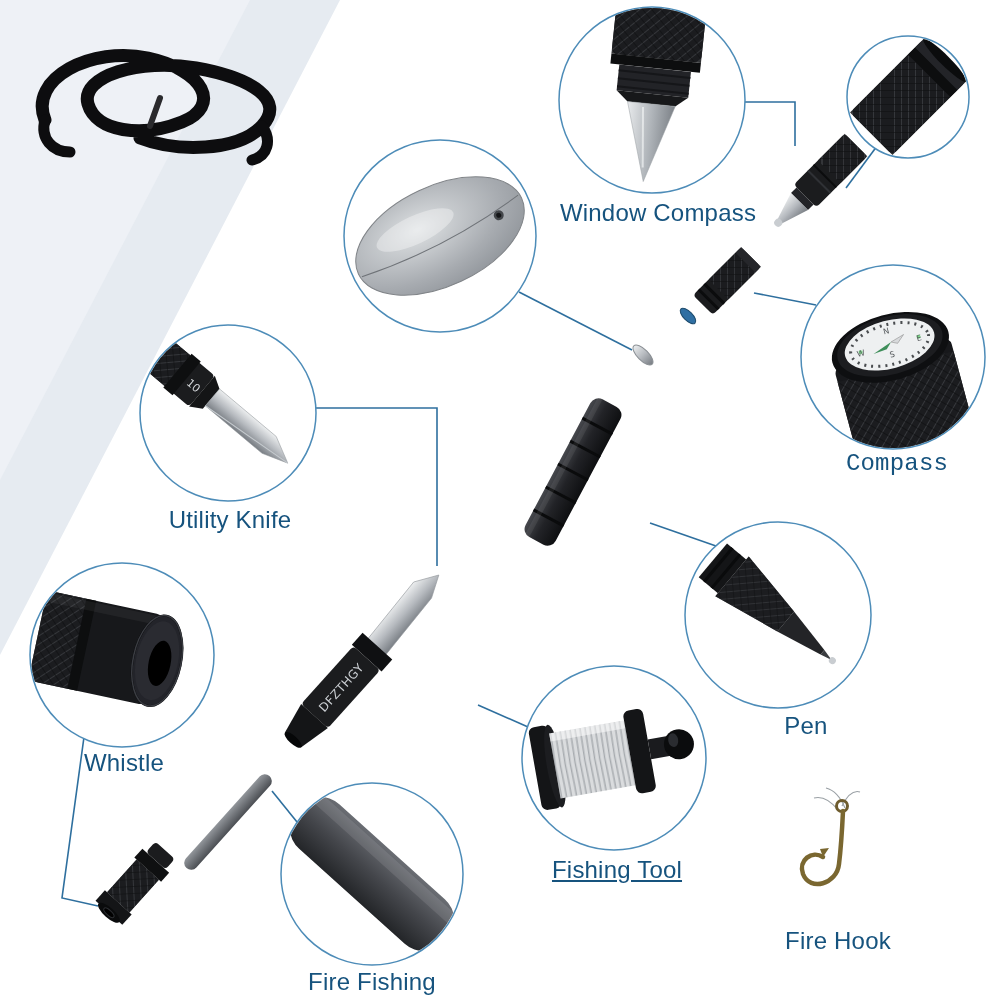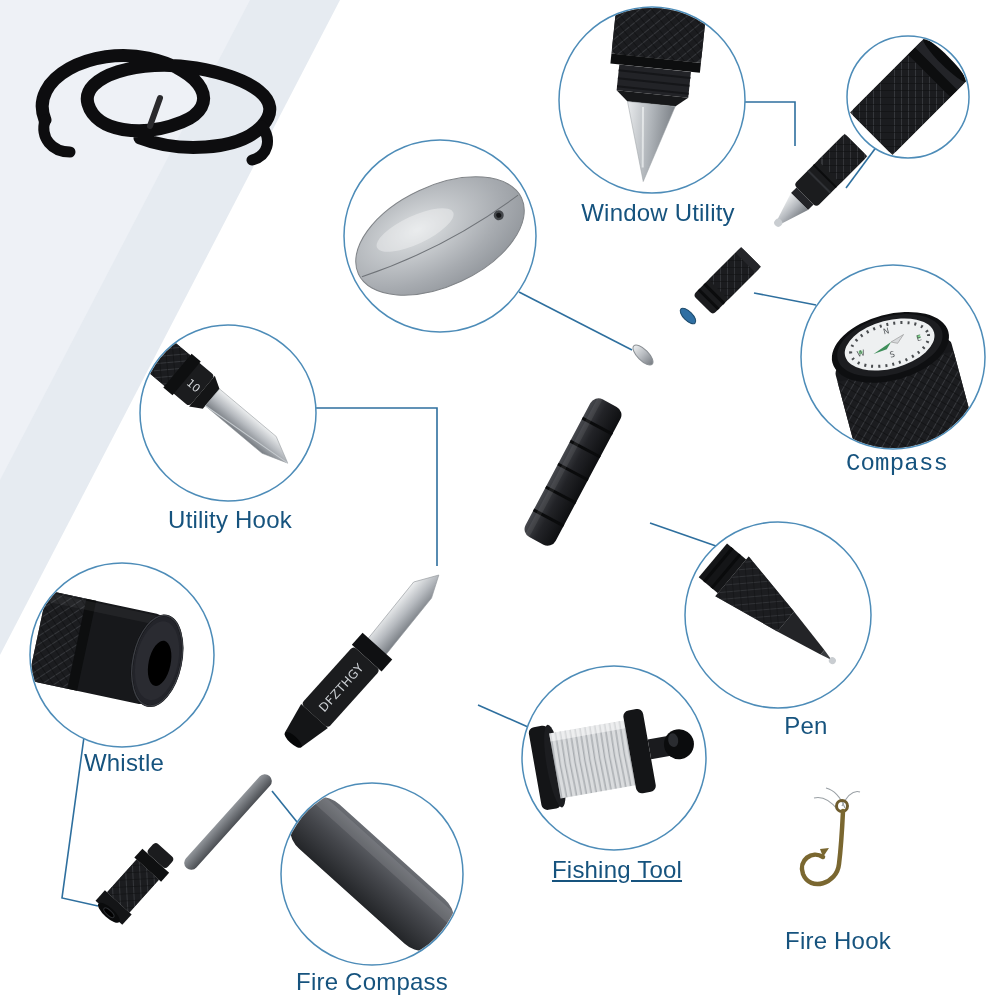--- a/index.html
+++ b/index.html
@@ -304,22 +304,22 @@
   </g>
 
   <g transform="translate(836,850)">
     <path d="M 2,-40 C -6,-50 -14,-54 -22,-52 M 9,-42 C 4,-54 -2,-60 -10,-62 M 6,-44 C 12,-56 18,-60 24,-58" stroke="#9aa0a5" stroke-width="1.2" fill="none"></path>
     <circle cx="6" cy="-44" r="5.5" fill="none" stroke="#6e5c2e" stroke-width="3"></circle>
     <path d="M 7,-39 C 6,-18 5,-2 3,14 C 1,34 -26,42 -33,24 C -38,10 -24,0 -13,7" stroke="#7a6730" stroke-width="4.5" fill="none" stroke-linecap="round"></path>
     <polygon points="-13,7 -7,-2 -16,-1" fill="#7a6730"></polygon>
   </g>
 </svg>
 
-<div class="callout-label" style="left:658px;top:199px;">Window Utility</div>
+<div class="callout-label" style="left:658px;top:199px;">Window Compass</div>
 <div class="callout-label" style="left:897px;top:450px;font-family:Liberation Mono, monospace;">Compass</div>
-<div class="callout-label" style="left:230px;top:506px;">Utility Hook</div>
+<div class="callout-label" style="left:230px;top:506px;">Utility Knife</div>
 <div class="callout-label" style="left:806px;top:712px;">Pen</div>
 <div class="callout-label" style="left:124px;top:749px;">Whistle</div>
 <div class="callout-label" style="left:617px;top:856px;text-decoration:underline;">Fishing Tool</div>
-<div class="callout-label" style="left:372px;top:968px;">Fire Compass</div>
+<div class="callout-label" style="left:372px;top:968px;">Fire Fishing</div>
 <div class="callout-label" style="left:838px;top:927px;">Fire Hook</div>
 
 </div>
 
 </body></html>

